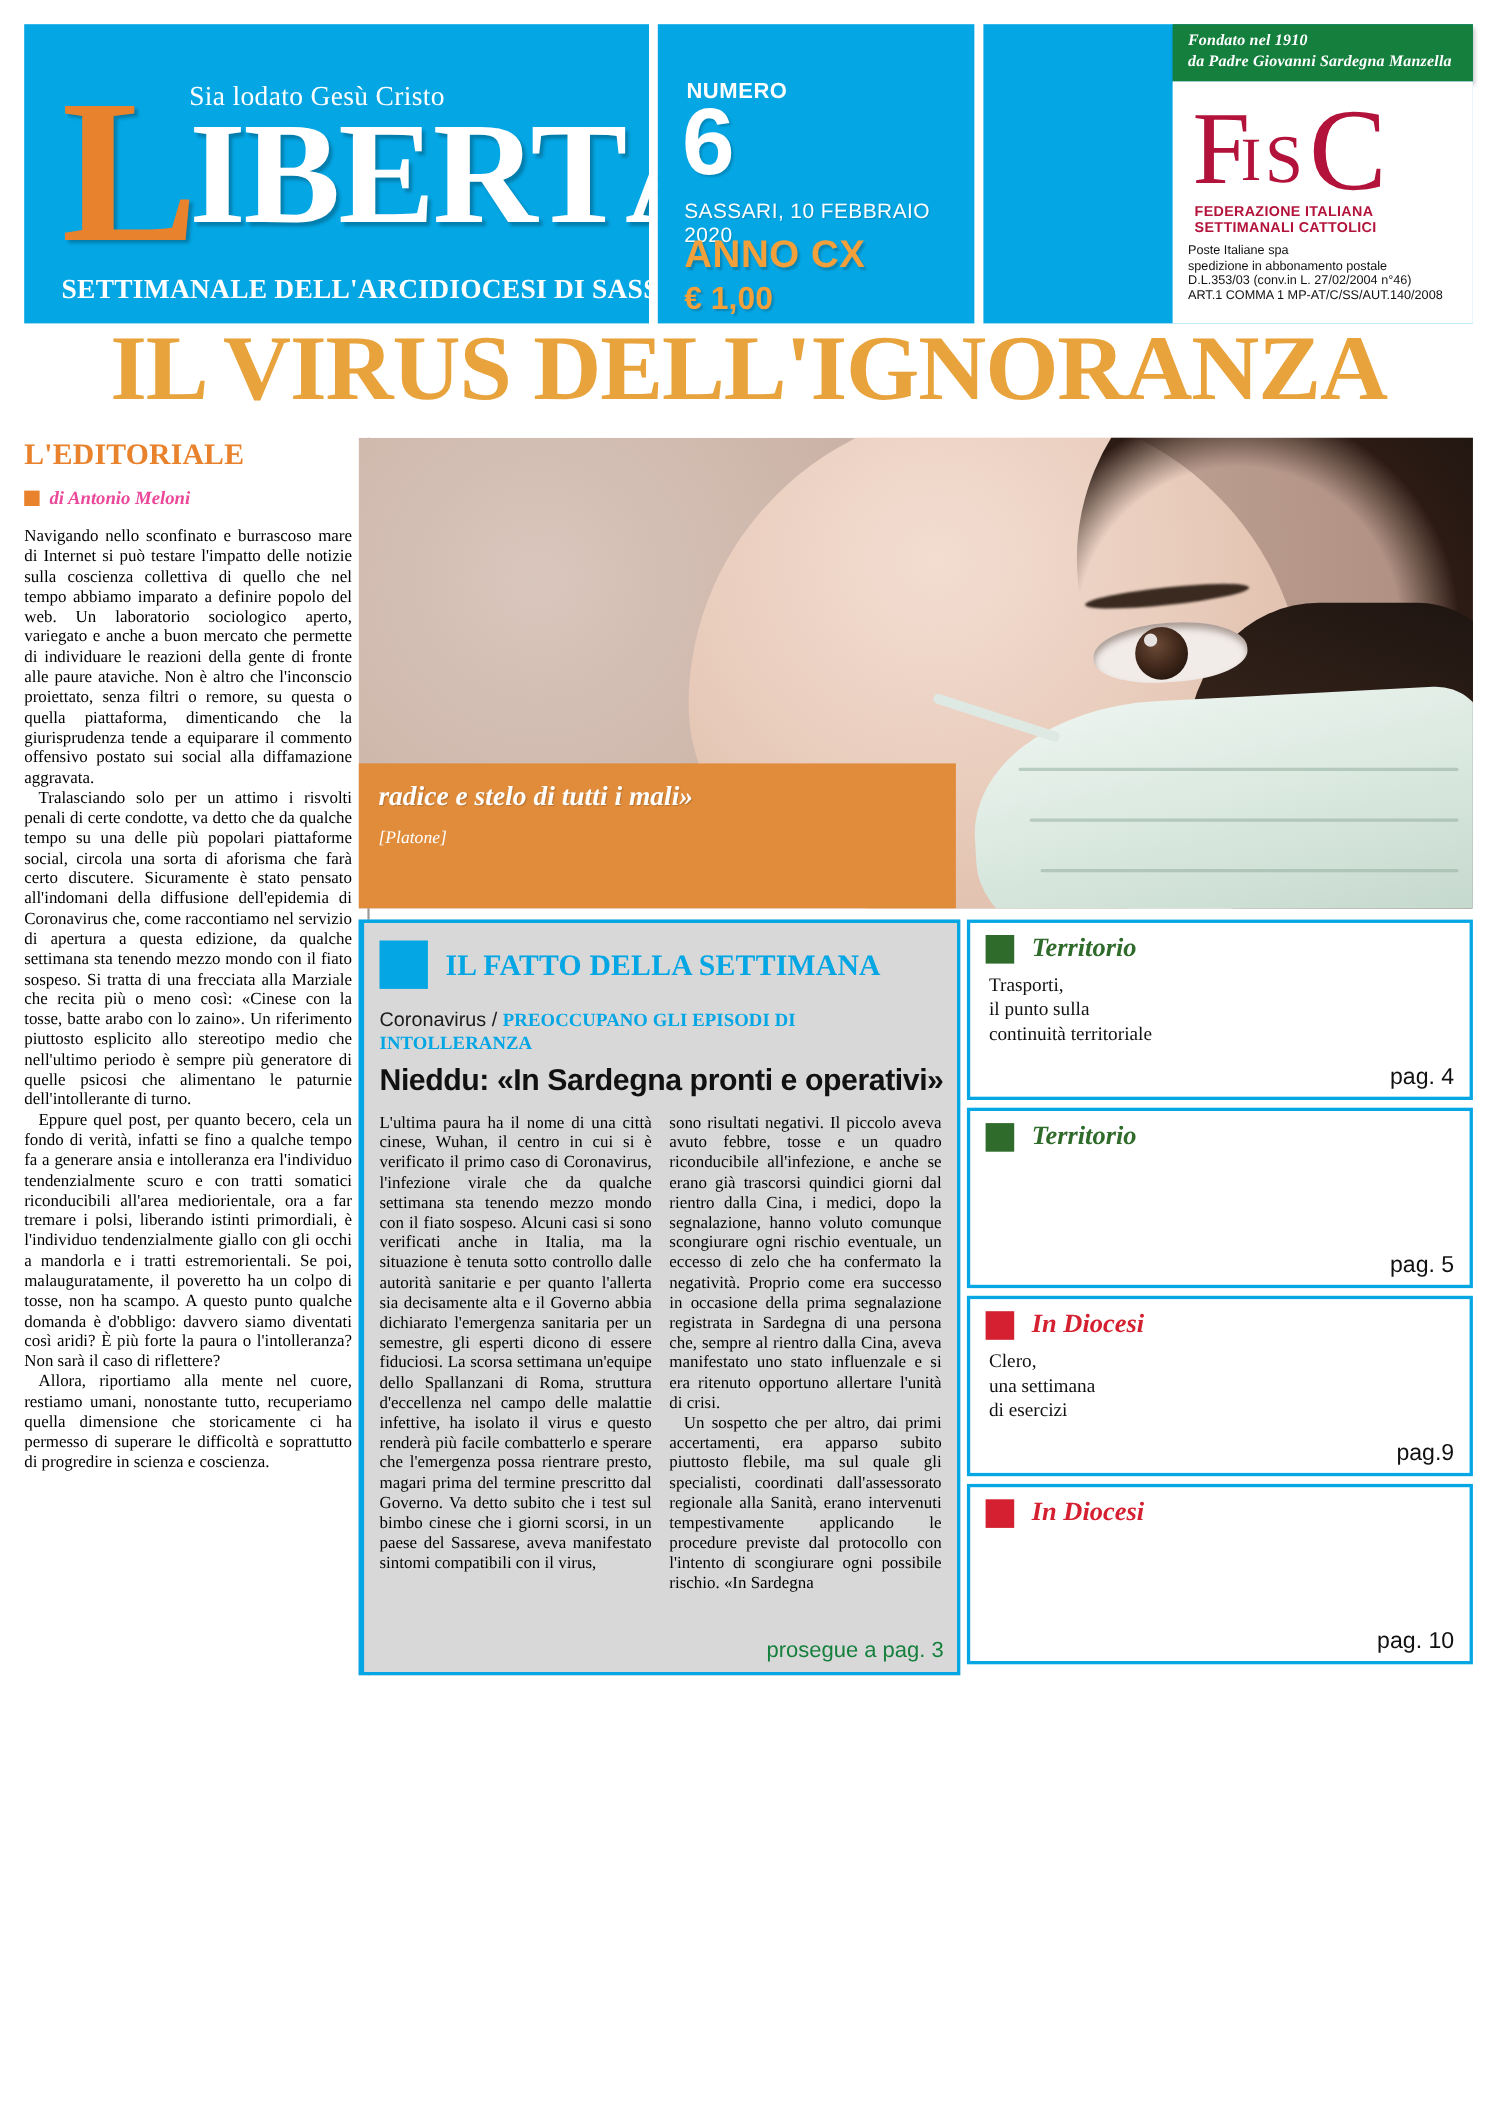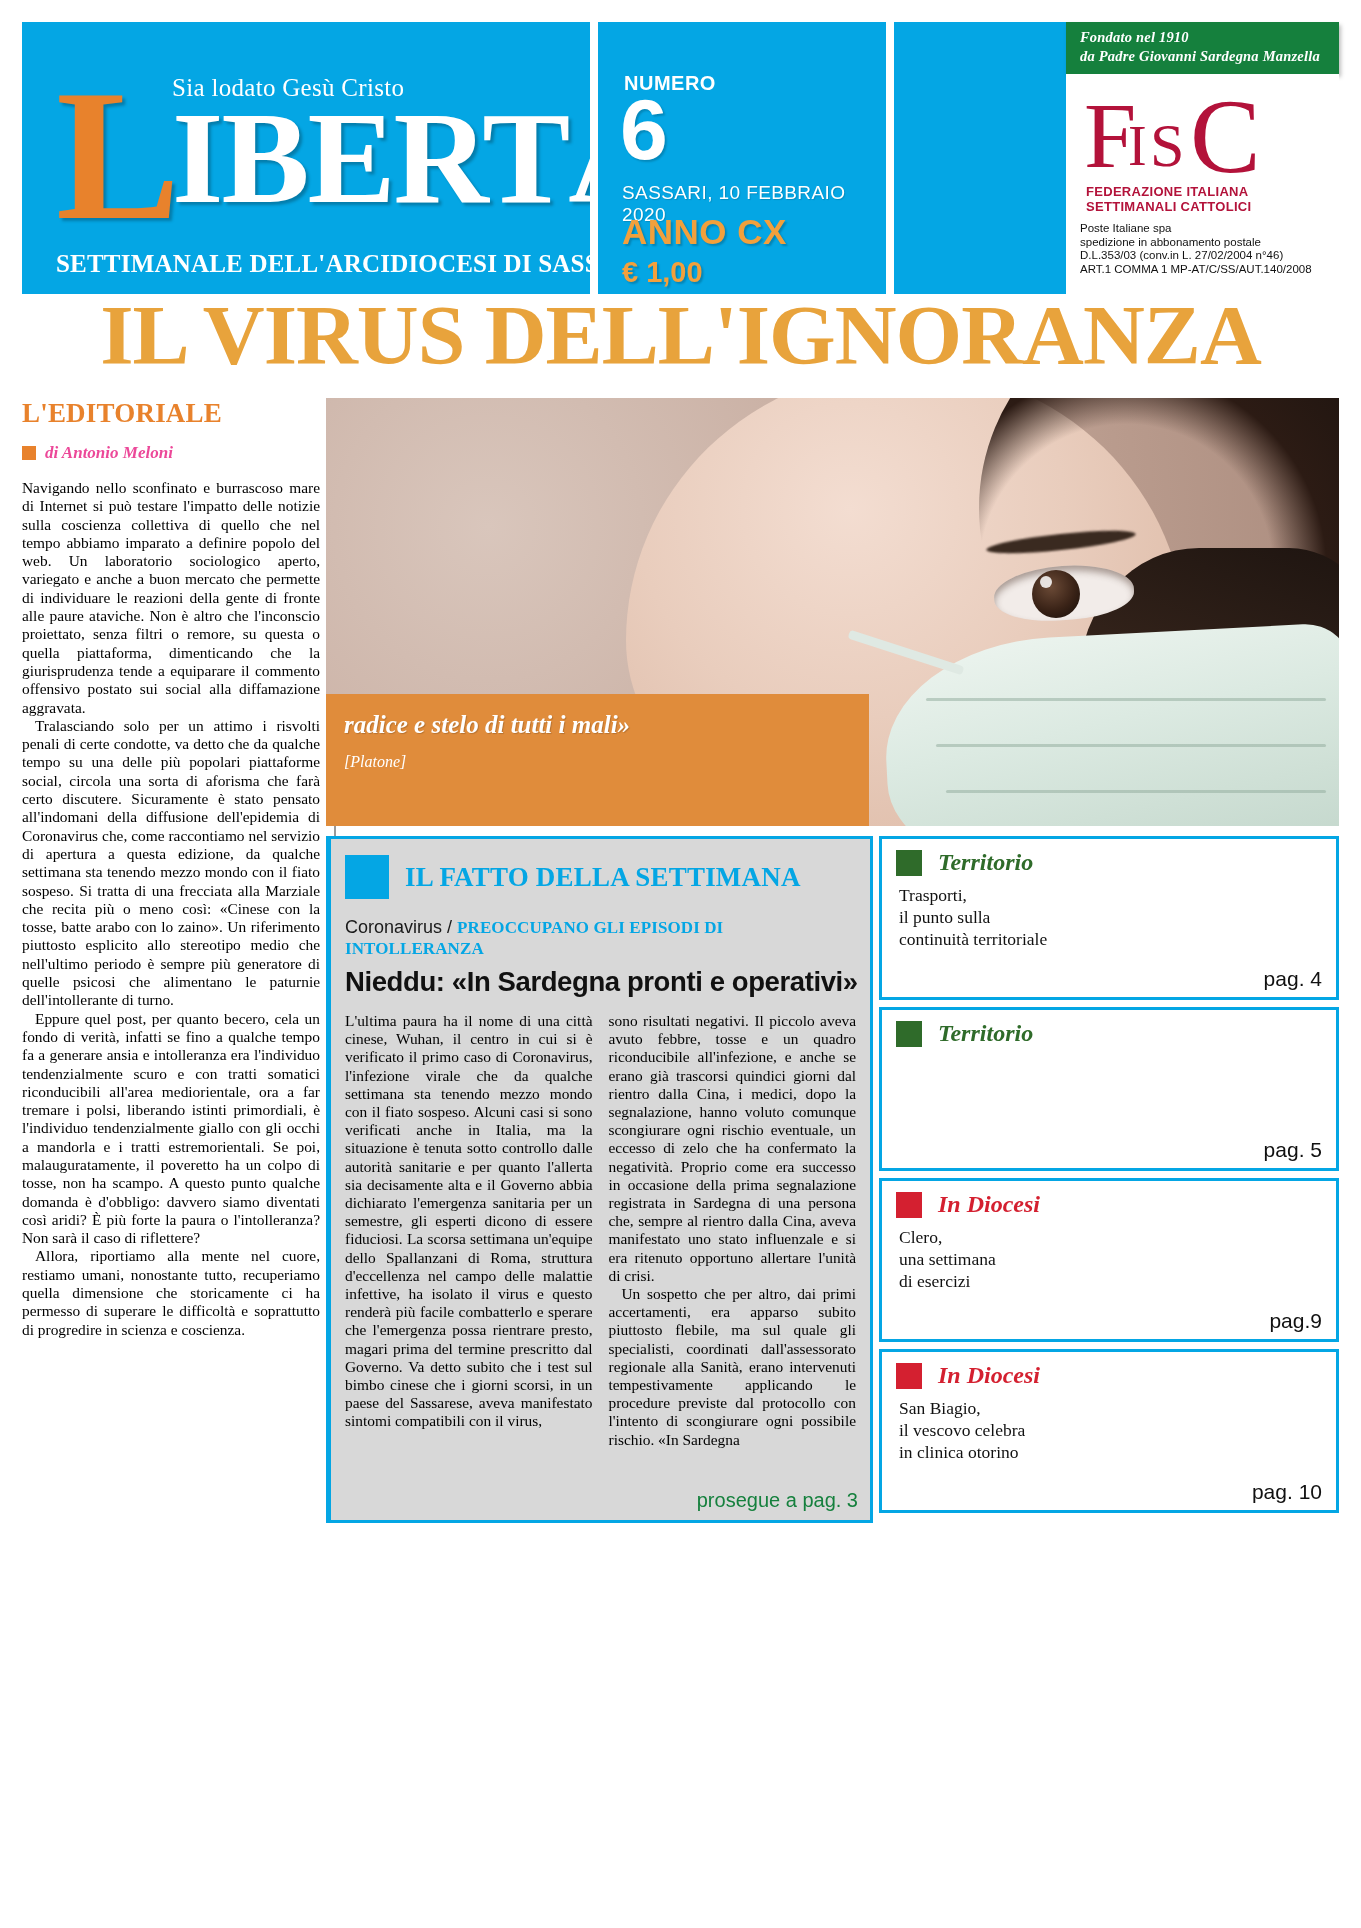--- a/index.html
+++ b/index.html
@@ -494,20 +494,15 @@
         <div>una settimana</div>
         <div>di esercizi</div>
       </div>
       <div class="sb-page">pag.9</div>
     </div>
     <div class="sb-item">
       <div class="sb-top">
         <span class="sb-sq" style="background: rgb(212, 32, 48);"></span>
         <span class="sb-cat" style="color: rgb(212, 32, 48);">In Diocesi</span>
       </div>
-      <div class="sb-text">
-        <div>San Biagio,</div>
-        <div>il vescovo celebra</div>
-        <div>in clinica otorino</div>
-      </div>
       <div class="sb-page">pag. 10</div>
     </div>
   </div>
 
 </body></html>

